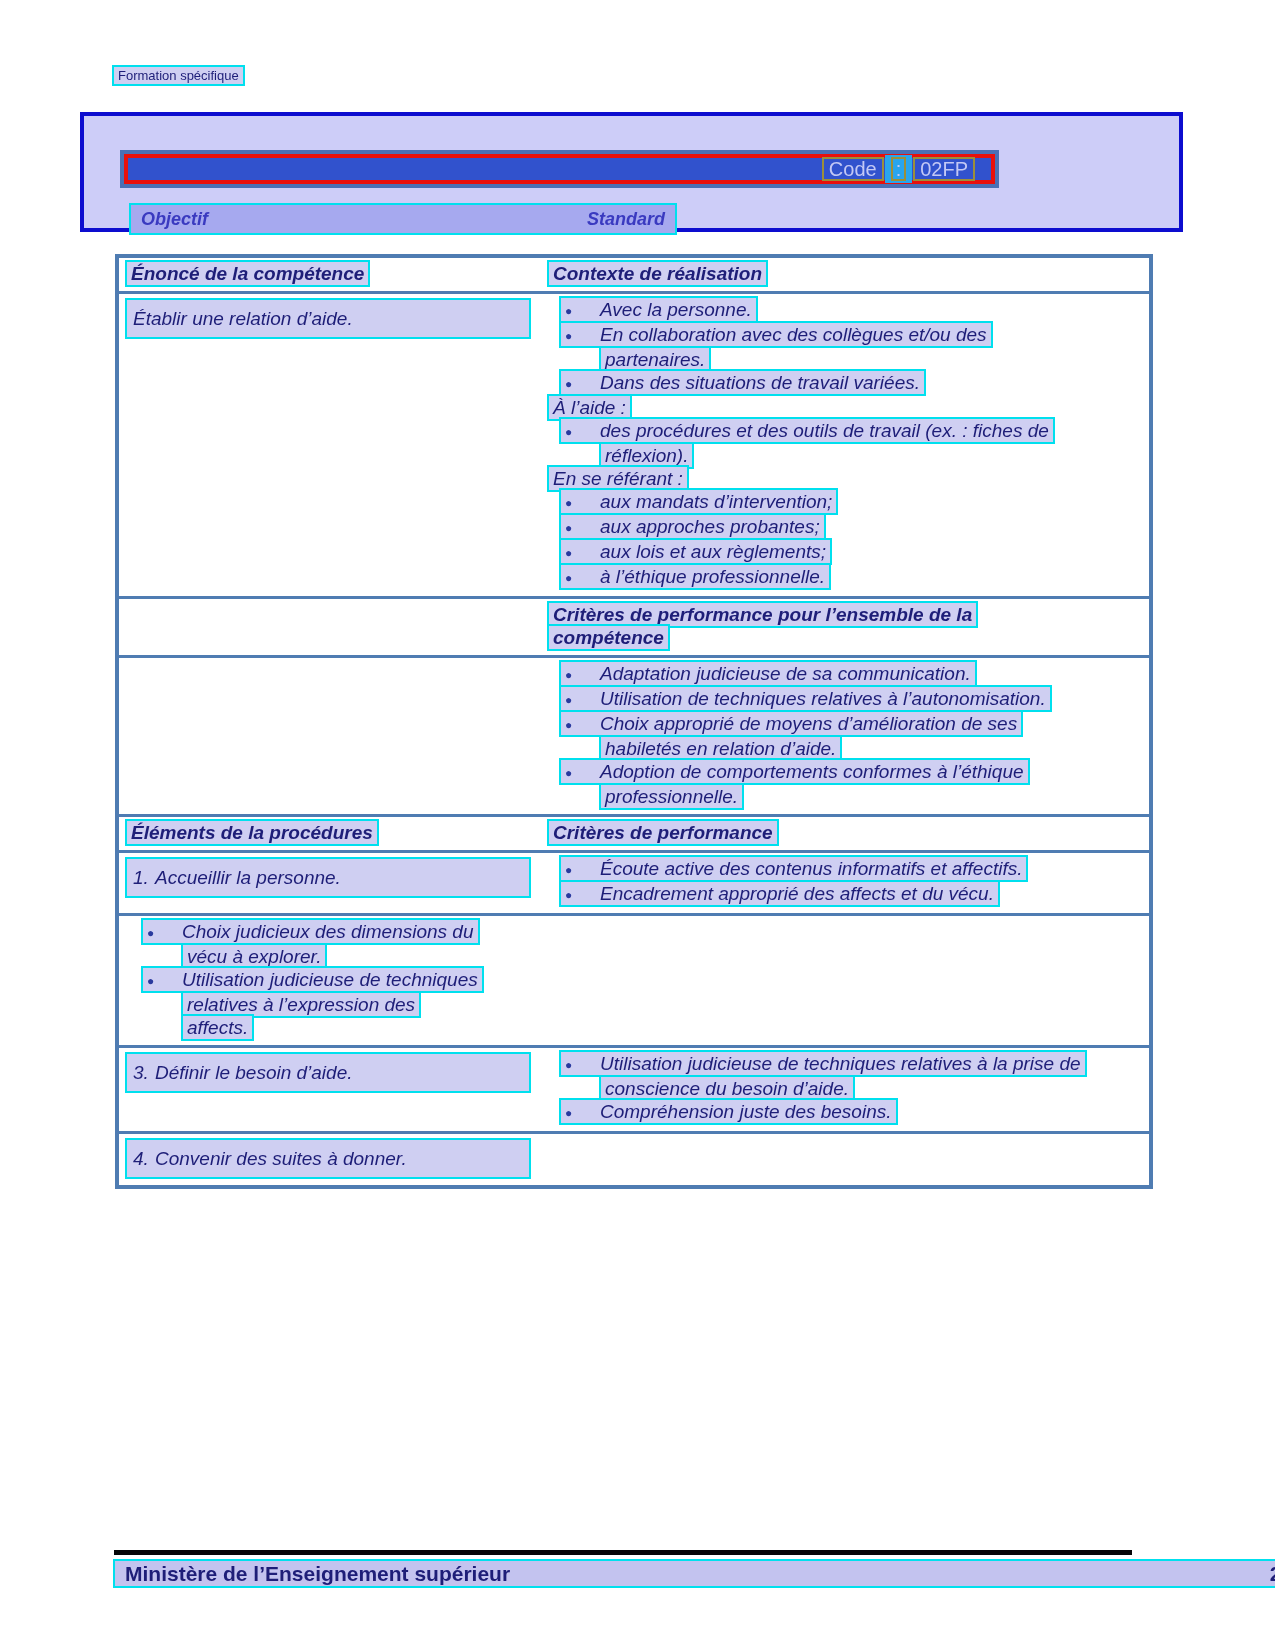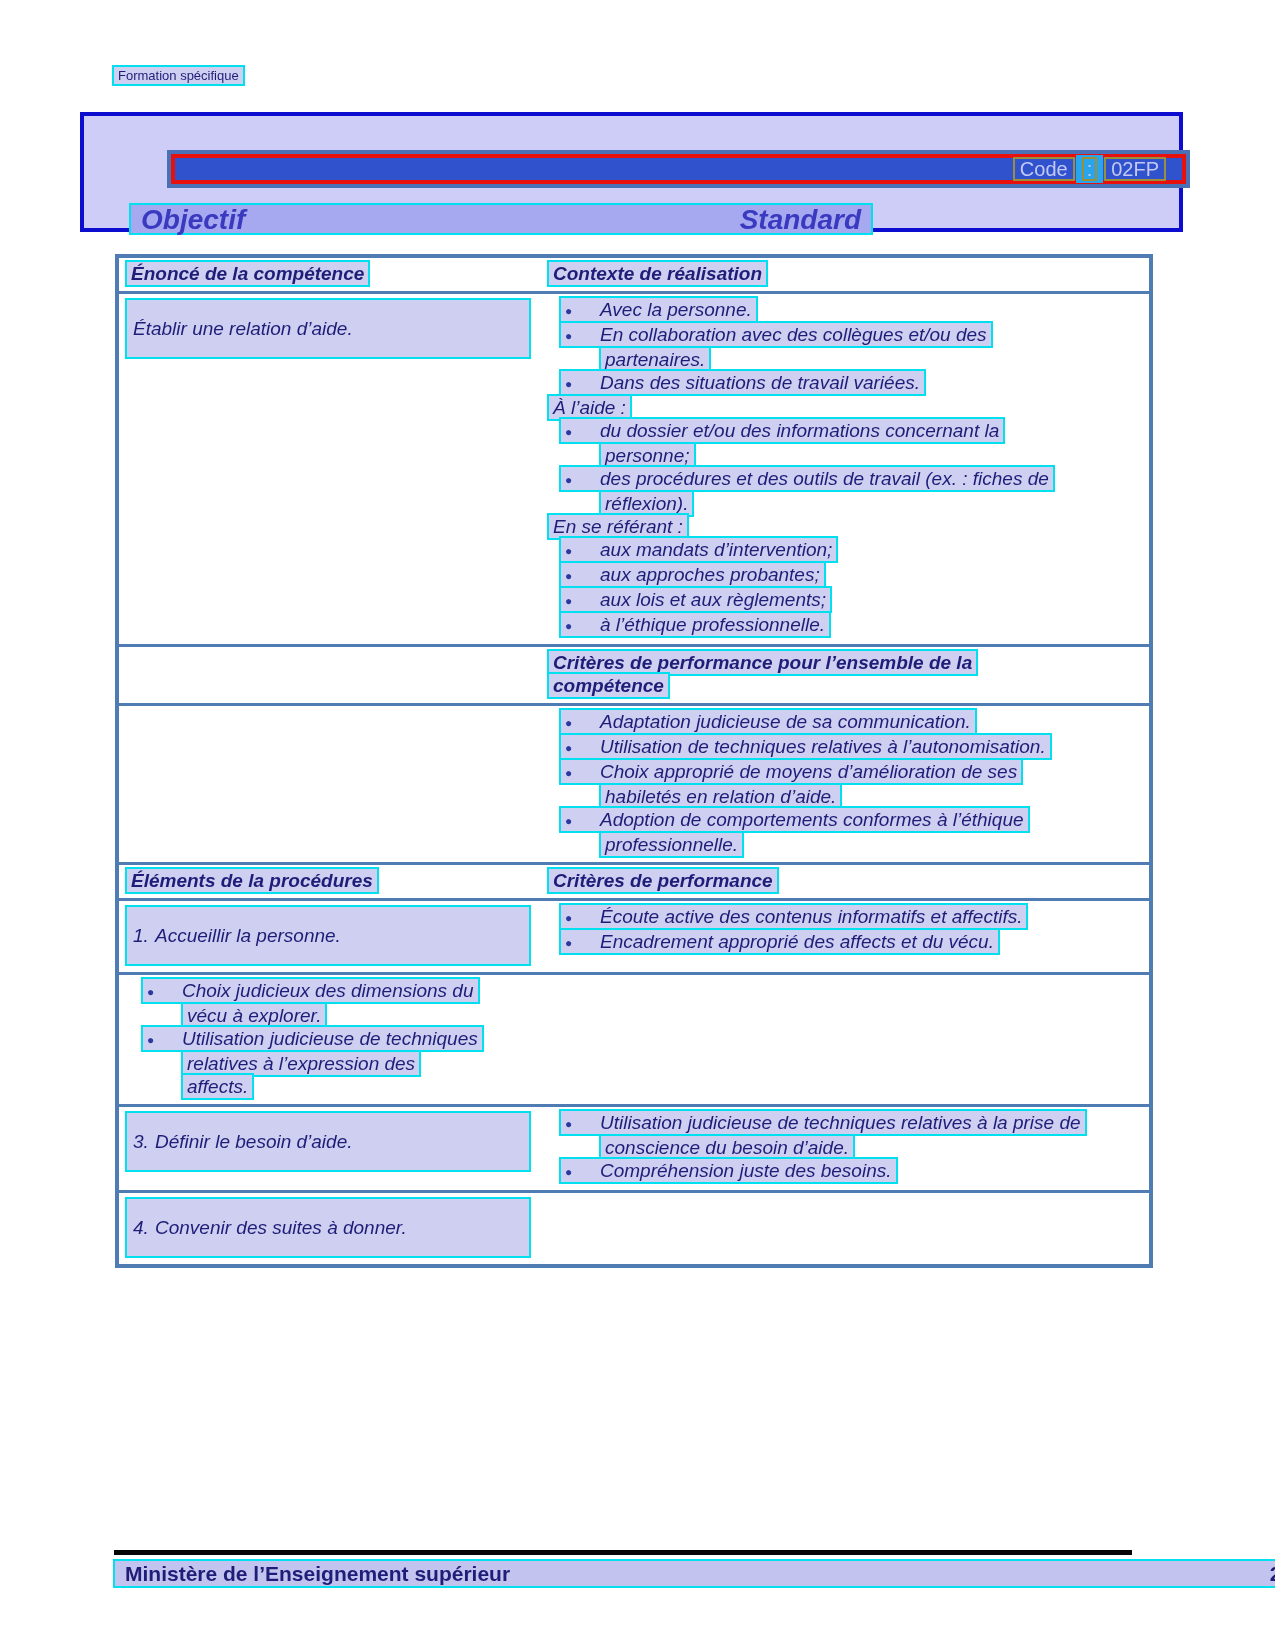--- a/index.html
+++ b/index.html
@@ -18,43 +18,43 @@
     box-decoration-break:clone;
   }
   .section-label { position:absolute; left:112px; top:64px; font-size:13px; }
 
   
   .header-box {
     position:absolute; left:80px; top:112px; width:1103px; height:120px;
     background:#cdcdf8; border:4px solid #0d0dcf;
   }
   .code-bar {
-    position:absolute; left:40px; top:38px; width:1015px; height:30px;
+    position:absolute; left:40px; top:38px; width:871px; height:30px;
     background:#3152cd; border:4px solid #e8100c; outline:4px solid #4a70b5;
-    display:flex; align-items:center; justify-content:flex-end; padding-right:16px;margin-left:47px;
+    display:flex; align-items:center; justify-content:flex-end; padding-right:16px;
   }
   .code-text { color:#c3c8f5; font-size:20px; line-height:20px; display:flex; align-items:center; }
   .code-box { border:2px solid #9b8f3b; padding:0 5px; }
   .azure-strip { background:#29a5ee; padding:2px 6px; margin:0 1px; display:flex; align-items:center; }
   .colon-box { border:2px solid #9b8f3b; padding:0 3px; }
   .obj-band {
-    position:absolute; left:45px; bottom:-7px; width:744px; height:32px;
+    position:absolute; left:45px; bottom:-7px; width:548px; height:32px;
     background:#a6a9ef; border:2px solid #00e0ee;
     display:flex; justify-content:space-between; align-items:center; padding:0 10px;
-    font-style:italic; font-weight:bold; font-size:28px; color:#3a3ac0;
+    font-style:italic; font-weight:bold; font-size:18px; color:#3a3ac0;
   }
 
   
   .comp-table { position:absolute; left:115px; top:254px; width:1038px; border:4px solid #4f7cb2; background:#fff; }
   .trow { display:grid; grid-template-columns:418px 1fr; }
   .trow + .trow { border-top:3px solid #4f7cb2; }
   .cell { padding:4px 55px 6px 10px;font-style:italic; }
   .cell.left { padding:4px 6px 6px 6px; }
   .bold { font-weight:bold; }
-  .hl-block { display:block; background:#cfcff2; border:2px solid #00e0ee; padding:17px 6px; }
+  .hl-block { display:block; background:#cfcff2; border:2px solid #00e0ee; padding:7px 6px; }
   .num { display:inline-block; width:22px; text-indent:0; }
   .bi { padding-left:52px; text-indent:-40px; }
   .bdot { display:inline-block; width:35px; font-size:12px; color:#2a3a9e; text-indent:0; vertical-align:1px; }
 
   
   .footer-rule { position:absolute; left:114px; top:1550px; width:1018px; height:5px; background:#060608; }
   .footer-band {
     position:absolute; left:113px; top:1559px; width:1192px;
     background:#c3c3ef; border:2px solid #00e0ee;
     display:flex; justify-content:space-between; align-items:center;
@@ -91,21 +91,20 @@
   </div>
   <div class="trow">
     <div class="cell left">
         <span class="hl-block">Établir une relation d’aide.</span>
       </div>
     <div class="cell" id="ctx-list">
         <div class="bi"><span class="hl"><span class="bdot">●</span>Avec la personne.</span></div>
         <div class="bi"><span class="hl"><span class="bdot">●</span>En collaboration avec des collègues et/ou des partenaires.</span></div>
         <div class="bi"><span class="hl"><span class="bdot">●</span>Dans des situations de travail variées.</span></div>
         <div class="plain"><span class="hl">À l’aide :</span></div>
-        <div class="bi"><span class="hl"><span class="bdot">●</span>du dossier et/ou des informations concernant la personne;</span></div>
         <div class="bi"><span class="hl"><span class="bdot">●</span>des procédures et des outils de travail (ex. : fiches de réflexion).</span></div>
         <div class="plain"><span class="hl">En se référant :</span></div>
         <div class="bi"><span class="hl"><span class="bdot">●</span>aux mandats d’intervention;</span></div>
         <div class="bi"><span class="hl"><span class="bdot">●</span>aux approches probantes;</span></div>
         <div class="bi"><span class="hl"><span class="bdot">●</span>aux lois et aux règlements;</span></div>
         <div class="bi"><span class="hl"><span class="bdot">●</span>à l’éthique professionnelle.</span></div>
       </div>
   </div>
   <div class="trow">
     <div class="cell left"></div>

